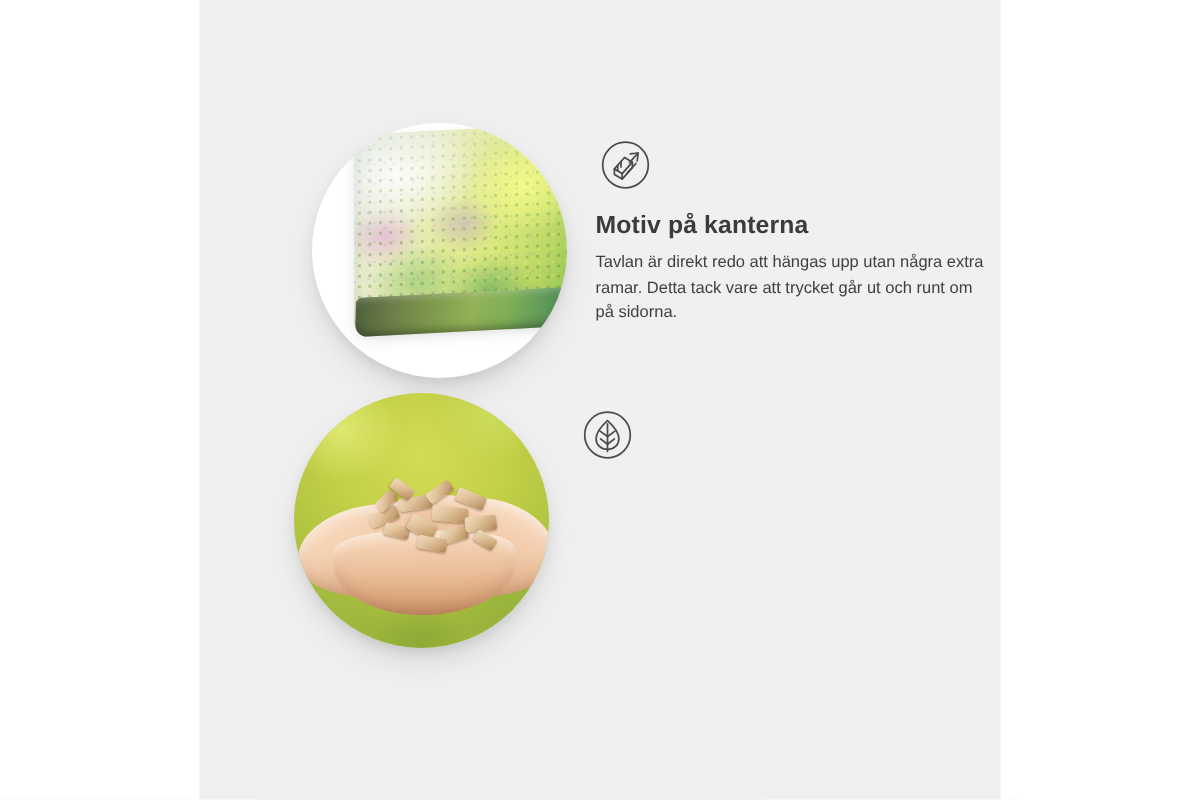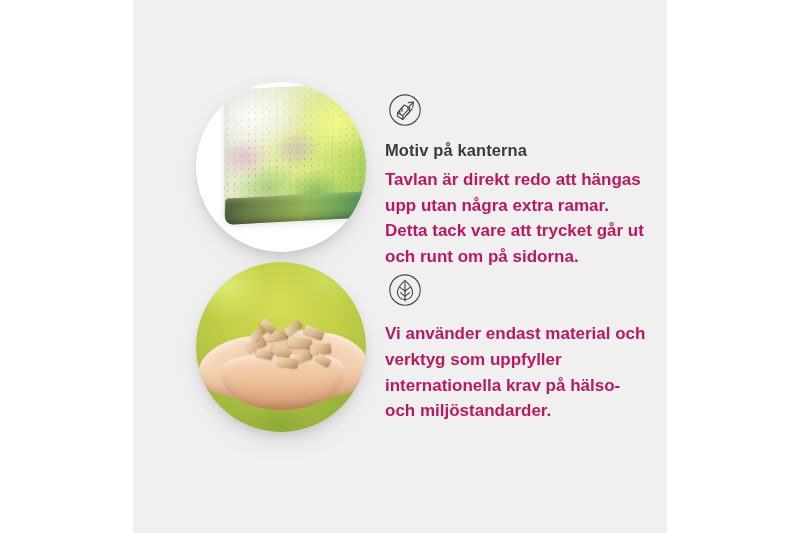--- a/index.html
+++ b/index.html
@@ -30,21 +30,21 @@
     height: 533px;
     background: #f0f0f0;
   }
 
   
   .feature {
     position: absolute;
     left: 0;
     width: 534px;
   }
-  #feature-edges { top: 82px; height: 170px; }
+  #feature-edges { top: 82px; height: 170px; margin-left: 12px; }
   #feature-eco   { top: 262px; height: 170px; }
 
   
   .photo-wrap {
     position: absolute;
     left: 63px;
     top: 0;
     width: 170px;
     height: 170px;
   }
@@ -202,25 +202,24 @@
   .feature-title {
     margin: 0 0 6px 0;
     font-size: 16.5px;
     font-weight: 600;
     color: #3b3b3b;
     letter-spacing: .1px;
     line-height: 1.2;
   }
   .feature-body {
     margin: 0;
-    font-size: 17px;
+    font-size: 11px;
     line-height: 1.52;
-    color: #be185d;
+    color: #404040;
     max-width: 262px;
-    font-weight: bold;
   }
 </style>
 </head>
 <body>
 
 <div id="stage">
 
   <div id="panel">
 
     <div class="feature" id="feature-edges">
@@ -282,18 +281,17 @@
           <svg viewBox="0 0 40 40" width="40" height="40" fill="none" stroke="#4a4a4a" stroke-width="1.15" stroke-linecap="round" stroke-linejoin="round">
             <circle cx="20" cy="20" r="15.2"></circle>
             <path d="M20 10.4 C25.6 15.4 27.6 19.6 27.6 22.6 C27.6 26.6 24.2 29.6 20 29.6 C15.8 29.6 12.4 26.6 12.4 22.6 C12.4 19.6 14.4 15.4 20 10.4 Z"></path>
             <path d="M20 12.6 L20 31.0"></path>
             <path d="M20 21.0 L15.0 17.4"></path>
             <path d="M20 21.0 L25.0 17.4"></path>
             <path d="M20 26.2 L15.4 22.6"></path>
             <path d="M20 26.2 L24.6 22.6"></path>
           </svg>
         </span>
-        <p class="feature-body">Vi använder endast material och verktyg som uppfyller internationella krav på hälso- och miljöstandarder.</p>
       </div>
     </div>
 
   </div>
 </div>
 
 </body></html>

